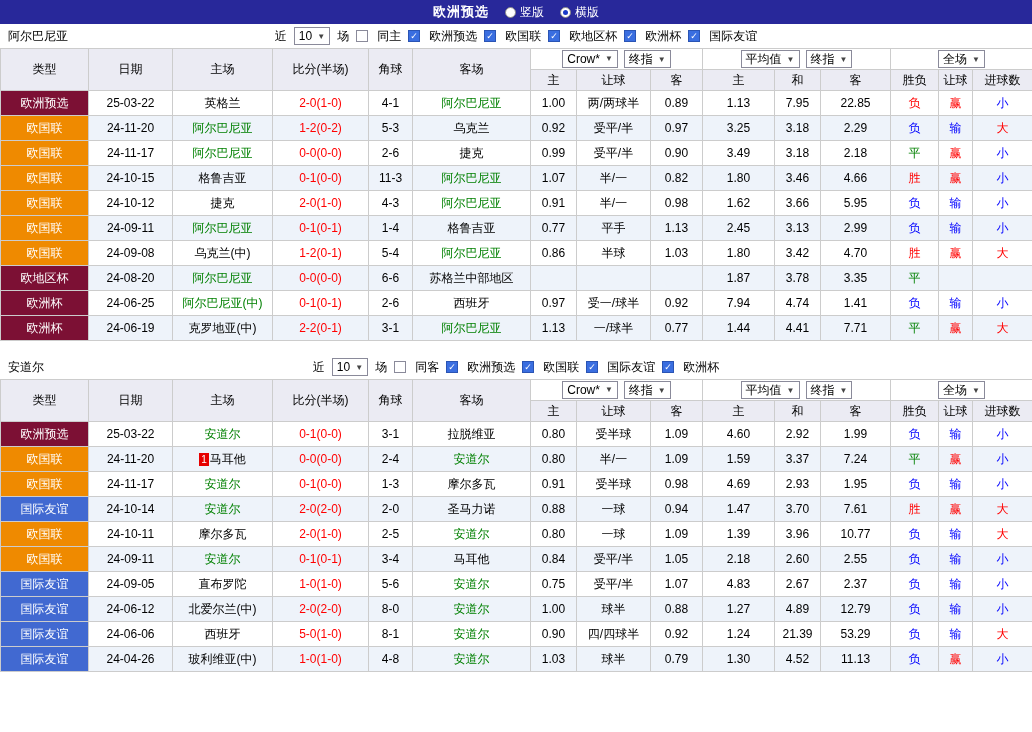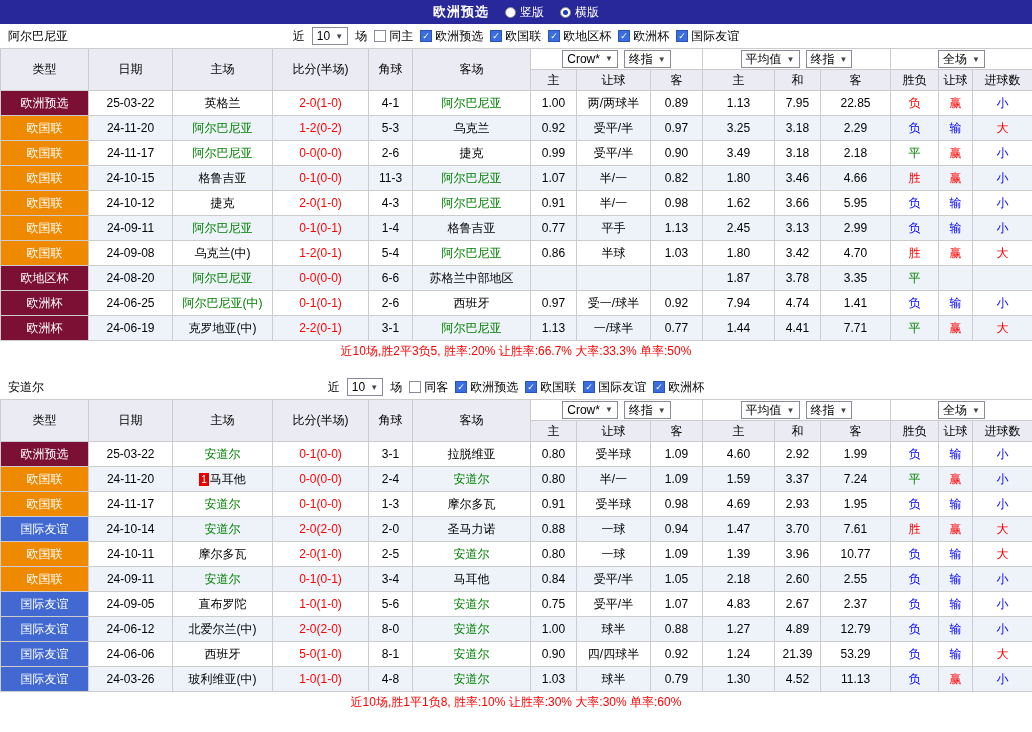--- a/index.html
+++ b/index.html
@@ -25,21 +25,21 @@
   .section + .section { margin-top:14px; }
   .secbar { position:relative; height:24px; }
   .team { position:absolute; left:8px; top:50%; transform:translateY(-50%); }
   .filters { display:flex; align-items:center; justify-content:center; gap:7px; height:100%; }
   .selbox {
     display:inline-flex; align-items:center; border:1px solid #8a8a9a;
     background:#fff; height:18px; padding:0 4px; font-style:normal;
   }
   .selcell .selbox + .selbox { margin-left:6px; }
   .arr { font-style:normal; font-size:8px; margin-left:5px; color:#444; }
-  .cbwrap { display:inline-flex; align-items:center; gap:3px; }
+  .cbwrap { display:inline-flex; align-items:center; gap:9px; }
   .cb {
     width:12px; height:12px; border:1px solid #8a8a9a; background:#fff;
     display:inline-flex; align-items:center; justify-content:center;
     font-size:9px; color:#fff;
   }
   .cb.on { background:#3a6ee0; border-color:#2a54b4; }
   table { border-collapse:collapse; table-layout:fixed; width:1032px; }
   td {
     border:1px solid #ccc; text-align:center; padding:0;
     white-space:nowrap; overflow:hidden; height:25px; font-size:12px;
@@ -332,21 +332,20 @@
             <td>0.77</td>
             <td>1.44</td>
             <td>4.41</td>
             <td>7.71</td>
             <td style="color:#008000">平</td>
             <td style="color:#ff0000">赢</td>
             <td style="color:#ff0000">大</td>
           </tr>
         </tbody>
       </table>
-      <div class="summary">近10场,胜2平3负5, 胜率:20% 让胜率:66.7% 大率:33.3% 单率:50%</div>
     </div>
     <div class="section">
       <div class="secbar">
         <span class="team">安道尔</span>
         <div class="filters">
           <span>近</span>
           <span class="selbox">
             <span>10</span>
             <i class="arr">▼</i>
           </span>
@@ -579,32 +578,31 @@
             <td>0.92</td>
             <td>1.24</td>
             <td>21.39</td>
             <td>53.29</td>
             <td style="color:#0000ff">负</td>
             <td style="color:#0000ff">输</td>
             <td style="color:#ff0000">大</td>
           </tr>
           <tr class="alt">
             <td class="type" style="background:#4169d1">国际友谊</td>
-            <td>24-03-26</td>
+            <td>24-04-26</td>
             <td><span class="">玻利维亚(中)</span></td>
             <td class="score">1-0(1-0)</td>
             <td>4-8</td>
             <td><span class="focus">安道尔</span></td>
             <td>1.03</td>
             <td>球半</td>
             <td>0.79</td>
             <td>1.30</td>
             <td>4.52</td>
             <td>11.13</td>
             <td style="color:#0000ff">负</td>
             <td style="color:#ff0000">赢</td>
             <td style="color:#0000ff">小</td>
           </tr>
         </tbody>
       </table>
-      <div class="summary">近10场,胜1平1负8, 胜率:10% 让胜率:30% 大率:30% 单率:60%</div>
     </div>
   </div>
 
 </body></html>

